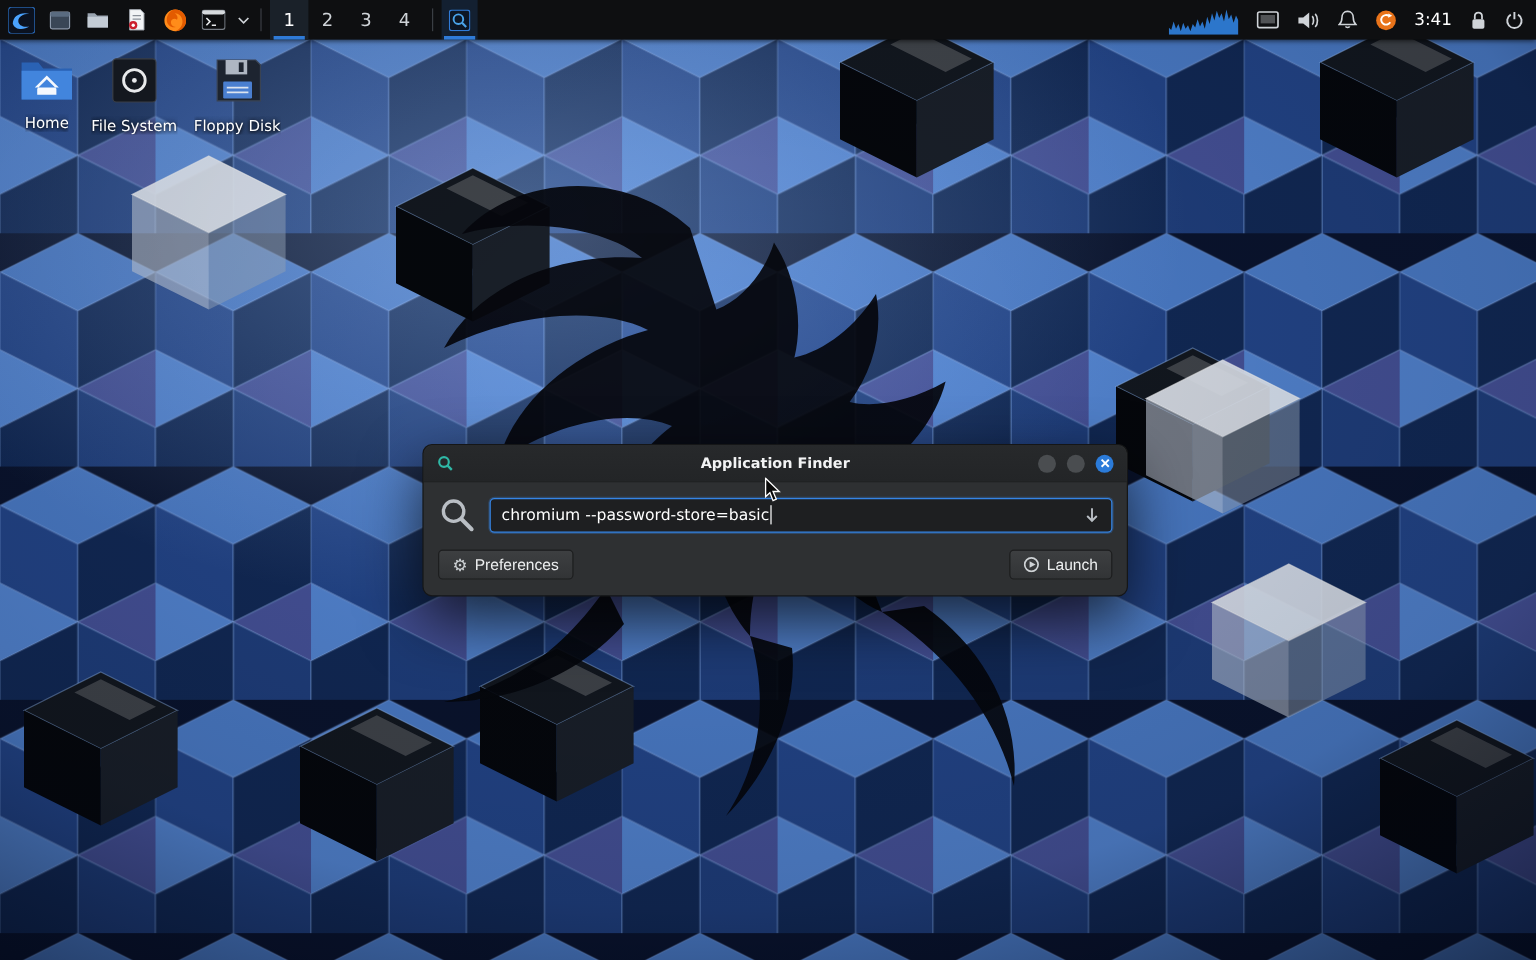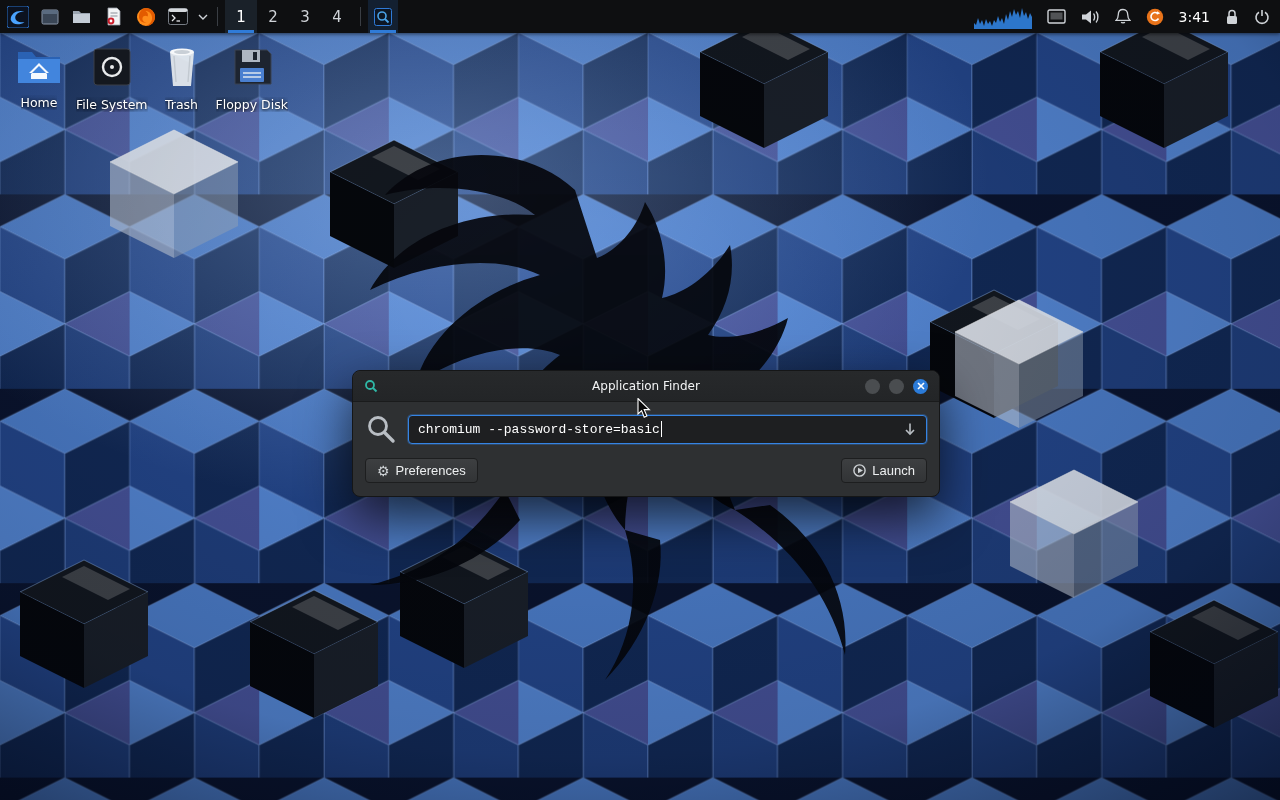--- a/index.html
+++ b/index.html
@@ -34,33 +34,33 @@
   .dlabel{color:#ffffff;font-size:12.5px;text-shadow:0 1px 3px rgba(0,0,0,.95),0 0 6px rgba(0,0,0,.7);
     max-width:88px;overflow:hidden;white-space:nowrap;text-overflow:ellipsis;text-align:center;}
   
   .finder{
     position:absolute;left:352px;top:370px;width:586px;z-index:40;
     background:#2e3032;border:1px solid #151617;border-radius:8px;
     box-shadow:0 20px 50px rgba(0,0,0,.7);
   }
   .titlebar{height:30px;display:flex;align-items:center;position:relative;
     background:linear-gradient(#27292b,#232527);border-bottom:1px solid #1a1b1c;border-radius:8px 8px 0 0;}
-  .title{position:absolute;left:0;right:0;text-align:center;font-size:12px;font-weight:normal;color:#f2f3f4;pointer-events:none;}
+  .title{position:absolute;left:0;right:0;text-align:center;font-size:12px;font-weight:bold;color:#f2f3f4;pointer-events:none;}
   .t-icon{margin-left:11px;z-index:1;display:flex;}
   .winbtns{margin-left:auto;display:flex;gap:9px;padding-right:11px;z-index:1;}
   .wbtn{width:15px;height:15px;border-radius:50%;background:#4a4d50;display:flex;align-items:center;justify-content:center;}
   .wbtn.close{background:#2b7bd9;}
   .fbody{padding:11px 12px 13px;}
   .searchrow{display:flex;align-items:center;gap:11px;}
   .cmdinput{
     flex:1;height:27px;background:#1e1f21;border:1px solid #3584e4;border-radius:4px;
     box-shadow:0 0 0 1px rgba(53,132,228,.30);display:flex;align-items:center;
     padding:0 9px;color:#ffffff;font-size:13px;cursor:text;
   }
-  .cmdtext{white-space:pre;font-family:Liberation Mono, monospace;}
+  .cmdtext{white-space:pre;}
   .tcaret{width:1px;height:16px;background:#ffffff;margin-left:1px;}
   .droparrow{margin-left:auto;display:flex;}
   .btnrow{display:flex;justify-content:space-between;margin-top:13px;}
   .btn{
     display:flex;align-items:center;gap:6px;
     background:linear-gradient(#3d3f41,#323436);border:1px solid #1d1e1f;border-radius:4px;
     color:#edeff0;font-size:13px;padding:4px 11px;cursor:default;
   }
   .gear{font-size:14px;color:#cfd3d6;line-height:1;}
   
@@ -287,32 +287,20 @@
       <svg width="42" height="42" viewBox="0 0 42 42">
         <rect x="3" y="3" width="36" height="36" rx="3" fill="#14181f" stroke="#3a3f48" stroke-width="1"></rect>
         <circle cx="21" cy="21" r="9" fill="none" stroke="#e8eaec" stroke-width="2.4"></circle>
         <circle cx="21" cy="21" r="2" fill="#e8eaec"></circle>
       </svg>
     </span>
     <div class="dlabel">File System</div>
   </div>
   <div class="dicon">
     <span style="display:flex;">
-      <svg width="40" height="42" viewBox="0 0 40 42">
-        <path d="M8,6 L32,6 L29,40 L11,40 Z" fill="#e7ebef" opacity="0.92"></path>
-        <ellipse cx="20" cy="6" rx="12" ry="3.4" fill="#f6f8fa"></ellipse>
-        <ellipse cx="20" cy="6" rx="8" ry="2" fill="#c8cfd6"></ellipse>
-        <path d="M12,10 L14,36" stroke="#c2c9d0" stroke-width="1.4"></path>
-        <path d="M28,10 L26,36" stroke="#c2c9d0" stroke-width="1.4"></path>
-      </svg>
-    </span>
-    <div class="dlabel">Trash</div>
-  </div>
-  <div class="dicon">
-    <span style="display:flex;">
       <svg width="42" height="42" viewBox="0 0 42 42">
         <path d="M4,4 L36,4 L40,8 L40,38 L4,38 Z" fill="#1d2430" stroke="#3a4352" stroke-width="1"></path>
         <rect x="11" y="4" width="18" height="12" fill="#aeb6c2"></rect>
         <rect x="22" y="6" width="4" height="8" fill="#1d2430"></rect>
         <rect x="9" y="22" width="24" height="14" rx="1" fill="#4a7fd0"></rect>
         <line x1="12" y1="27" x2="30" y2="27" stroke="#dce4ef" stroke-width="1.5"></line>
         <line x1="12" y1="31" x2="30" y2="31" stroke="#dce4ef" stroke-width="1.5"></line>
       </svg>
     </span>
     <div class="dlabel">Floppy Disk</div>

